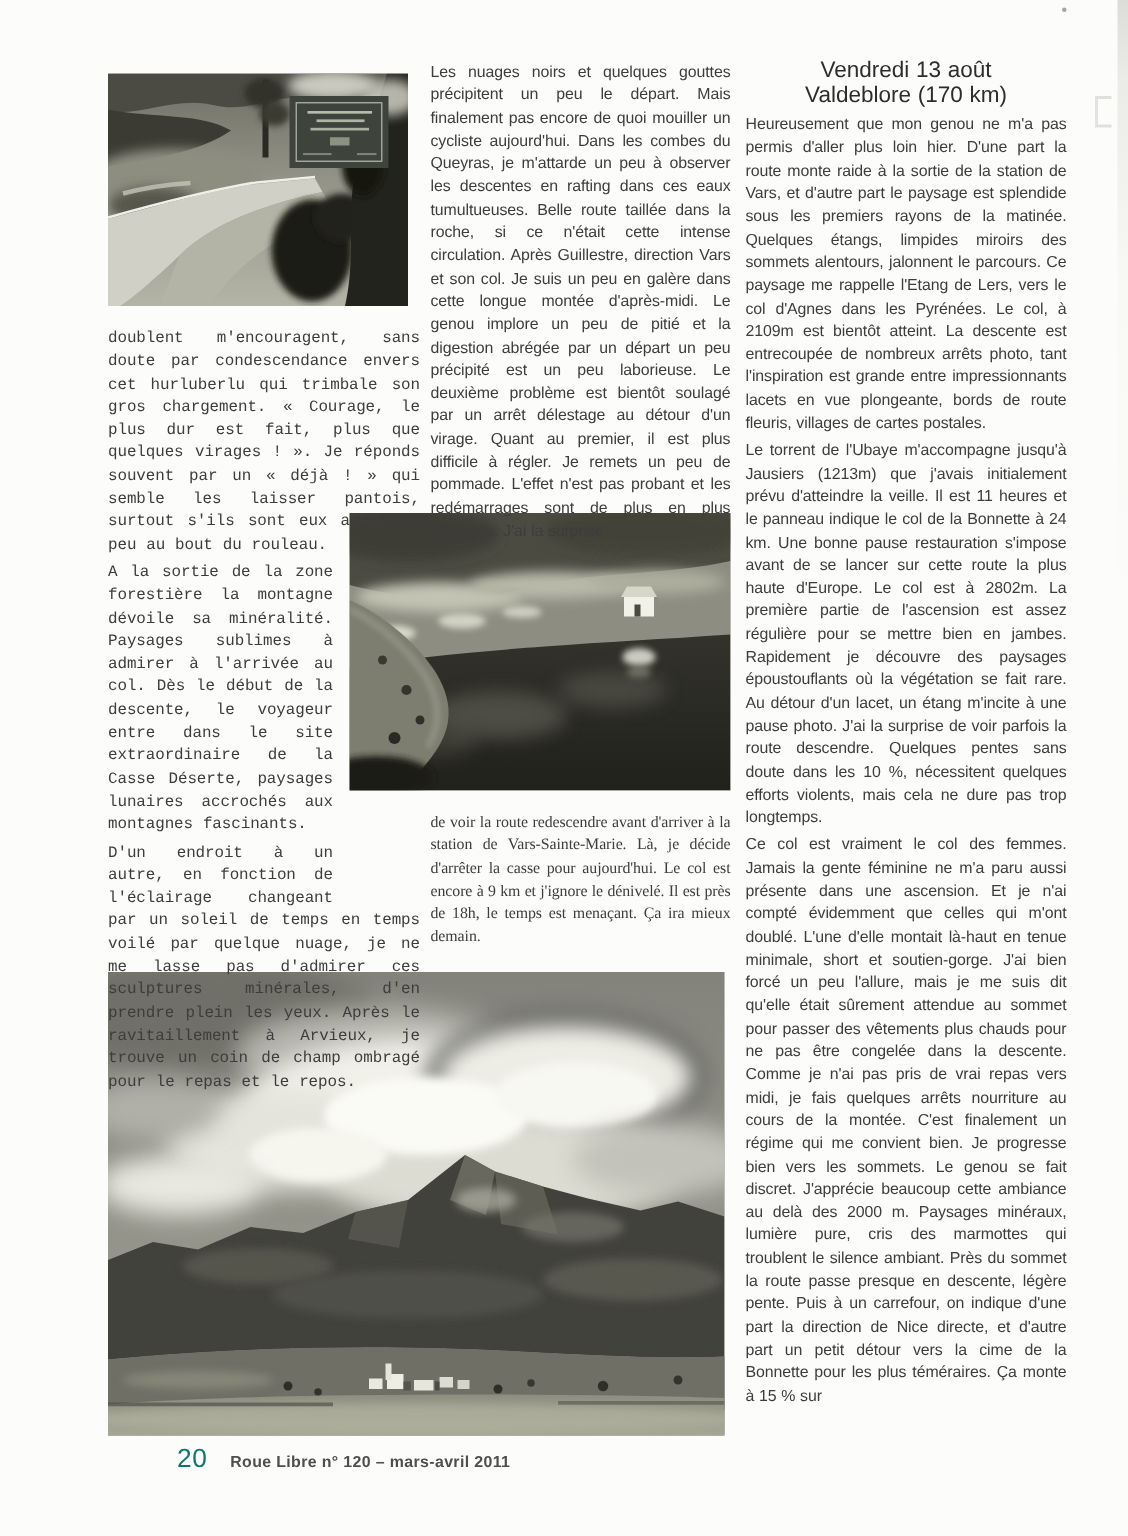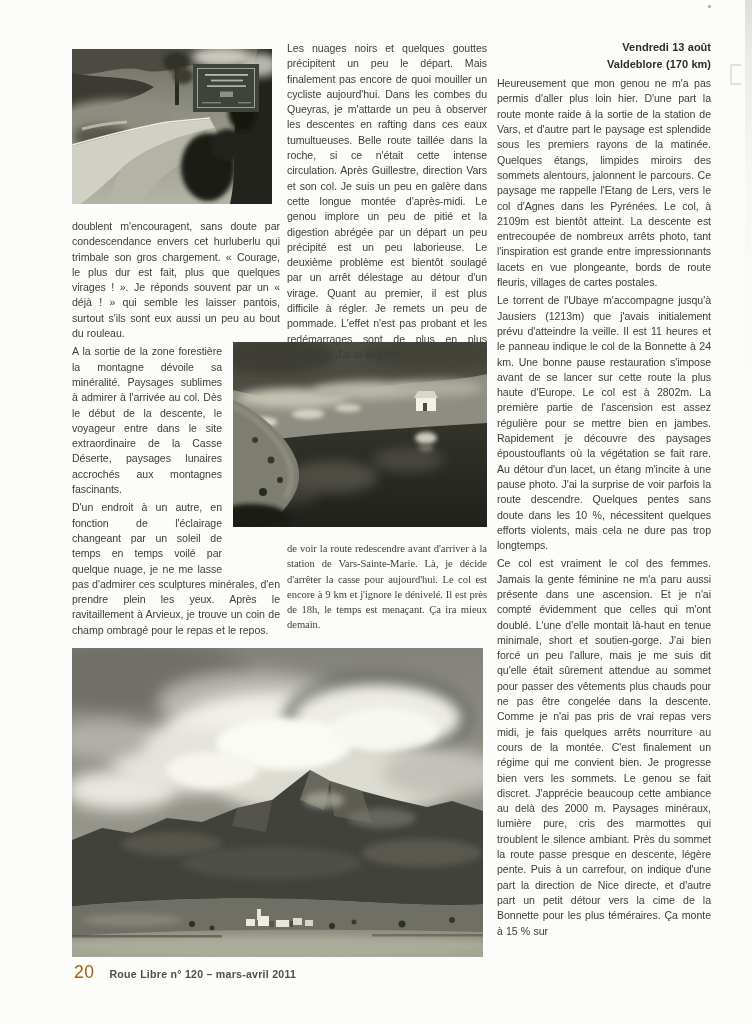--- a/index.html
+++ b/index.html
@@ -8,26 +8,26 @@
     font-family:"Liberation Sans",sans-serif;color:#3d3d3c;overflow:hidden;
     margin:0 auto;
   }
   .col{
     position:absolute;text-align:justify;
     font-size:10.6px;line-height:15.3px;letter-spacing:-0.06px;word-spacing:0.3px;
   }
   .col p{margin:0 0 3px 0;}
   .photo{position:absolute;overflow:hidden;background:#8a8a80;}
   .photo svg{display:block;}
-  .heading{font-weight:bold;font-size:11px;line-height:16.6px;color:#2d2d2c;
-           text-align:right;margin:0 0 4px 0;letter-spacing:0;}
+  .heading{font-weight:normal;font-size:15px;line-height:16.6px;color:#2d2d2c;
+           text-align:center;margin:0 0 4px 0;letter-spacing:0;}
   .heading div{white-space:nowrap;}
   .wrap-spacer{float:right;width:50px;height:212px;margin:0 0 6px 8px;}
   .footer{position:absolute;left:74px;top:962px;display:flex;align-items:baseline;color:#4c4c4a;}
-  .pageno{font-size:17.5px;letter-spacing:0.5px;color:#a16207;}
+  .pageno{font-size:17.5px;letter-spacing:0.5px;color:#0f766e;margin-left:44px;}
   .issue{font-size:10.6px;margin-left:15px;letter-spacing:0.25px;color:#4e4e4c;font-weight:bold;}
   .scan-streak{position:absolute;right:0;top:0;width:7px;height:420px;
     background:linear-gradient(to bottom,#cfcfcb 0%,#e3e3df 12%,#f6f6f3 45%,rgba(252,252,250,0) 100%);
     opacity:.7;}
   .scan-mark{position:absolute;right:11px;top:64px;width:9px;height:17px;
     border-top:2px solid #dddddA;border-left:2px solid #e1e1dd;border-bottom:2px solid #dddddA;opacity:.9;}
   .scan-dot{position:absolute;left:708px;top:5px;width:3px;height:3px;background:#90908c;border-radius:50%;opacity:.8;}
 </style>
 </head>
 <body>
@@ -206,21 +206,21 @@
         <circle cx="380" cy="272" r="3" fill="#34342d"></circle>
       <ellipse cx="60" cy="272" rx="50" ry="6" fill="#8b8b7d" filter="url(#mb3)" opacity="0.8"></ellipse>
 
       <path d="M0,288 C100,281 260,280 411,284 L411,309 L0,309 Z" fill="url(#fieldG)"></path>
       <ellipse cx="205" cy="298" rx="220" ry="10" fill="#b2b2a1" filter="url(#mb3)" opacity="0.7"></ellipse>
       <rect x="0" y="287" width="150" height="2.5" fill="#45453e" opacity="0.6"></rect>
       <rect x="300" y="286" width="111" height="2.5" fill="#45453e" opacity="0.5"></rect>
     </svg>
   </div>
 
-  <div class="col" style="left:72px;top:219px;width:208px;">
+  <div class="col" style="left:72px;top:219px;width:208px;font-family:Liberation Mono, monospace;">
     <p>doublent m'encouragent, sans doute par condescendance envers cet hurluberlu qui trimbale son gros chargement. « Courage, le plus dur est fait, plus que quelques virages ! ». Je réponds souvent par un « déjà ! » qui semble les laisser pantois, surtout s'ils sont eux aussi un peu au bout du rouleau.</p>
     <div class="wrap-spacer"></div>
     <p>A la sortie de la zone forestière la montagne dévoile sa minéralité. Paysages sublimes à admirer à l'arrivée au col. Dès le début de la descente, le voyageur entre dans le site extraordinaire de la Casse Déserte, paysages lunaires accrochés aux montagnes fascinants.</p>
     <p>D'un endroit à un autre, en fonction de l'éclairage changeant par un soleil de temps en temps voilé par quelque nuage, je ne me lasse pas d'admirer ces sculptures minérales, d'en prendre plein les yeux. Après le ravitaillement à Arvieux, je trouve un coin de champ ombragé pour le repas et le repos.</p>
   </div>
 
   <div class="col" style="left:287px;top:41px;width:200px;">
     <p>Les nuages noirs et quelques gouttes précipitent un peu le départ. Mais finalement pas encore de quoi mouiller un cycliste aujourd'hui. Dans les combes du Queyras, je m'attarde un peu à observer les descentes en rafting dans ces eaux tumultueuses. Belle route taillée dans la roche, si ce n'était cette intense circulation. Après Guillestre, direction Vars et son col. Je suis un peu en galère dans cette longue montée d'après-midi. Le genou implore un peu de pitié et la digestion abrégée par un départ un peu précipité est un peu laborieuse. Le deuxième problème est bientôt soulagé par un arrêt délestage au détour d'un virage. Quant au premier, il est plus difficile à régler. Je remets un peu de pommade. L'effet n'est pas probant et les redémarrages sont de plus en plus laborieux. J'ai la surprise</p>
   </div>
   <div class="col" style="left:287px;top:541px;width:200px;font-family:Liberation Serif, serif;">

